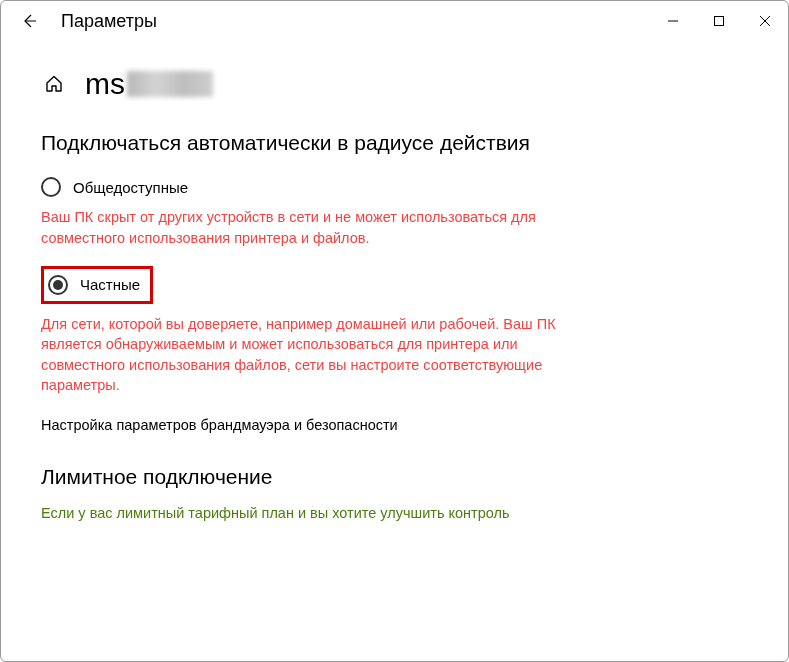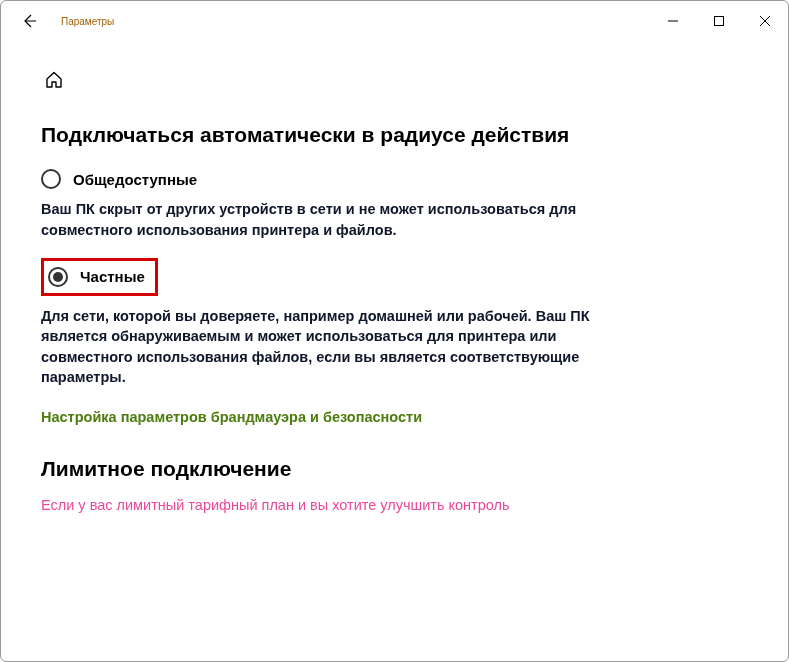--- a/index.html
+++ b/index.html
@@ -21,22 +21,22 @@
     padding: 0 0 0 14px;
   }
   .titlebar .back {
     width: 28px; height: 28px;
     display: flex; align-items: center; justify-content: center;
     font-size: 16px;
     cursor: pointer;
     margin-right: 18px;
   }
   .titlebar .title {
-    font-size: 10px;
-    color: #a16207;
+    font-size: 18px;
+    color: #000000;
   }
   .winbtns {
     margin-left: auto;
     display: flex;
   }
   .winbtn {
     width: 46px; height: 30px;
     display: flex; align-items: center; justify-content: center;
     cursor: pointer;
   }
@@ -63,21 +63,21 @@
   }
   .blurred {
     display: inline-block;
     width: 86px; height: 26px;
     background: linear-gradient(90deg, #b8b8b8, #d4d4d4, #bdbdbd, #cfcfcf);
     filter: blur(2.5px);
     margin-left: 2px;
   }
   .section-heading {
     font-size: 21px;
-    font-weight: 700;
+    font-weight: 400;
     margin-bottom: 14px;
     line-height: 1.35;
   }
   .section-heading.auto {
     max-width: 540px;
   }
   .toggle-row {
     display: flex;
     align-items: center;
     margin-bottom: 34px;
@@ -96,21 +96,20 @@
     right: 4px; top: 4px;
     width: 12px; height: 12px;
     border-radius: 50%;
     background: #fff;
   }
   .toggle-label {
     font-size: 14.5px;
   }
   .radio-group {
     margin-top: 6px;
-    font-weight: bold;
   }
   .radio-row {
     display: flex;
     align-items: center;
     padding: 6px 0;
   }
   .radio {
     width: 20px; height: 20px;
     border: 2px solid #333;
     border-radius: 50%;
@@ -127,45 +126,45 @@
     content: "";
     width: 10px; height: 10px;
     border-radius: 50%;
     background: #333;
   }
   .radio-label {
     font-size: 15px;
   }
   .radio-desc {
     font-size: 14.5px;
-    color: #0f172a;
+    color: #ef4444;
     max-width: 560px;
     line-height: 1.4;
     margin: 4px 0 16px 0;
   }
   .highlight-box {
     border: 3px solid #d40000;
     border-radius: 0;
     padding: 2px 10px 2px 4px;
     display: inline-flex;
     align-items: center;
     margin: 2px 0 6px 0;
   }
   .highlight-box .radio-row { padding: 4px 0; }
   .link {
-    color: #4d7c0f;
+    color: #000000;
     font-size: 14.5px;
     cursor: pointer;
     display: inline-block;
     margin-top: 6px;
     margin-bottom: 30px;
   }
   .truncated-text {
     font-size: 14.5px;
-    color: #ec4899;
+    color: #4d7c0f;
     max-width: 560px;
     margin-top: 8px;
   }
 </style>
 </head>
 <body>
 
 <div class="titlebar">
   <div class="back">
     <svg width="16" height="16" viewBox="0 0 16 16">
@@ -195,41 +194,45 @@
 </div>
 
 <div class="content">
 
   <div class="header-row">
     <div class="home-icon">
       <svg width="20" height="20" viewBox="0 0 20 20">
           <path d="M3 9 L10 2.5 L17 9 V17 H12 V12 H8 V17 H3 Z" stroke="#000" stroke-width="1.4" fill="none" stroke-linejoin="round"></path>
         </svg>
     </div>
+    <div class="page-title">
+      <span>ms</span>
+      <span class="blurred"></span>
+    </div>
   </div>
 
   <div class="section-heading auto">Подключаться автоматически в радиусе действия</div>
 
 
 
   <div class="radio-group">
 
     <div class="radio-row">
       <div class="radio"></div>
       <div class="radio-label">Общедоступные</div>
     </div>
     <div class="radio-desc">Ваш ПК скрыт от других устройств в сети и не может использоваться для совместного использования принтера и файлов.</div>
 
     <div class="highlight-box">
       <div class="radio-row">
         <div class="radio selected"></div>
         <div class="radio-label">Частные</div>
       </div>
     </div>
-    <div class="radio-desc">Для сети, которой вы доверяете, например домашней или рабочей. Ваш ПК является обнаруживаемым и может использоваться для принтера или совместного использования файлов, если вы является соответствующие параметры.</div>
+    <div class="radio-desc">Для сети, которой вы доверяете, например домашней или рабочей. Ваш ПК является обнаруживаемым и может использоваться для принтера или совместного использования файлов, сети вы настроите соответствующие параметры.</div>
 
     <span class="link">Настройка параметров брандмауэра и безопасности</span>
 
   </div>
 
   <div class="section-heading">Лимитное подключение</div>
   <div class="truncated-text">Если у вас лимитный тарифный план и вы хотите улучшить контроль</div>
 
 </div>
 

